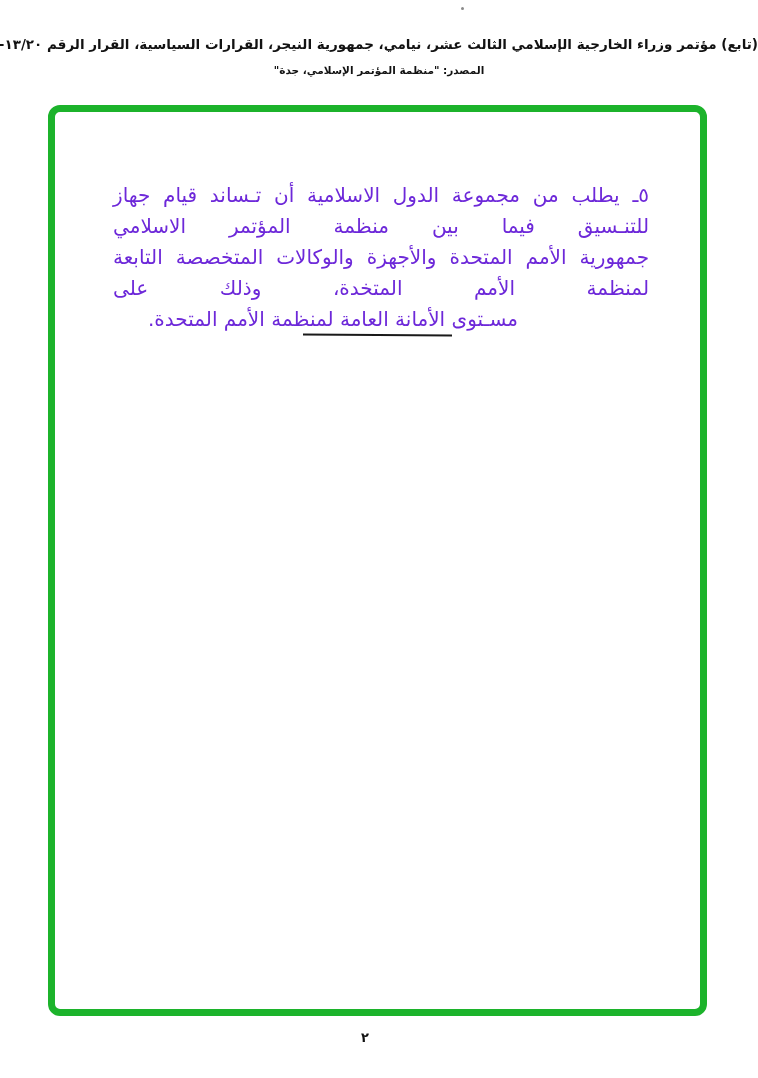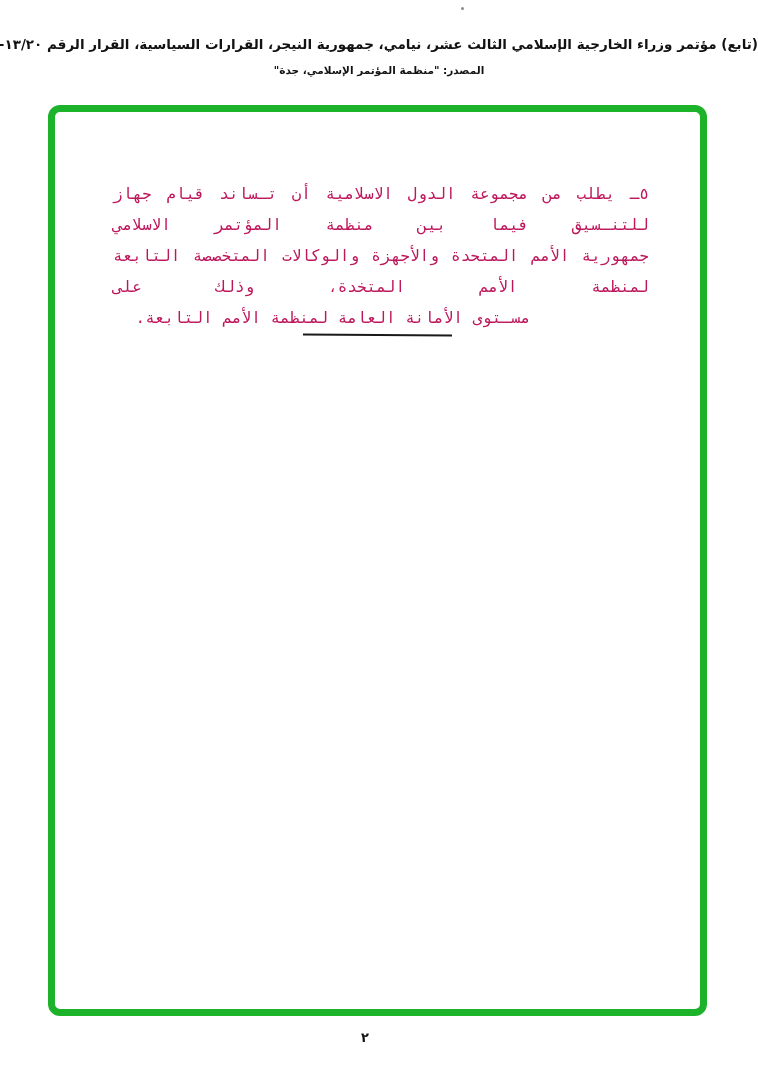--- a/index.html
+++ b/index.html
@@ -60,24 +60,23 @@
     border: 7px solid #1cb32b;
     border-radius: 12px;
     background: transparent;
   }
   .paragraph {
     position: absolute;
     top: 180px;
     right: 109px;
     width: 536px;
     direction: rtl;
-    font-size: 16px;
+    font-size: 20px;
     line-height: 31px;
-    color: #be185d;
-    font-family: Liberation Mono, monospace;
+    color: #6d28d9;
   }
   .p-line {
     text-align: justify;
     text-align-last: justify;
     white-space: normal;
   }
   .p-line-last {
     text-align: center;
     position: relative;
     left: -48px;
@@ -112,20 +111,20 @@
 
   <div class="header-line1">(تابع) مؤتمر وزراء الخارجية الإسلامي الثالث عشر، نيامي، جمهورية النيجر، القرارات السياسية، القرار الرقم ١٣/٢٠-س</div>
 
   <div class="header-line2">المصدر: "منظمة المؤتمر الإسلامي، جدة"</div>
 
   <div class="frame"></div>
 
   <div class="paragraph">
     <div class="p-line">٥ـ يطلب من مجموعة الدول الاسلامية أن تـساند قيام جهاز للتنـسيق فيما بين منظمة المؤتمر الاسلامي</div>
     <div class="p-line">جمهورية الأمم المتحدة والأجهزة والوكالات المتخصصة التابعة لمنظمة الأمم المتخدة، وذلك على</div>
-    <div class="p-line-last">مسـتوى الأمانة العامة لمنظمة الأمم التابعة.</div>
+    <div class="p-line-last">مسـتوى الأمانة العامة لمنظمة الأمم المتحدة.</div>
   </div>
 
   <div class="divider"></div>
 
   <div class="page-number">٢</div>
 
 </div>
 
 </body></html>

